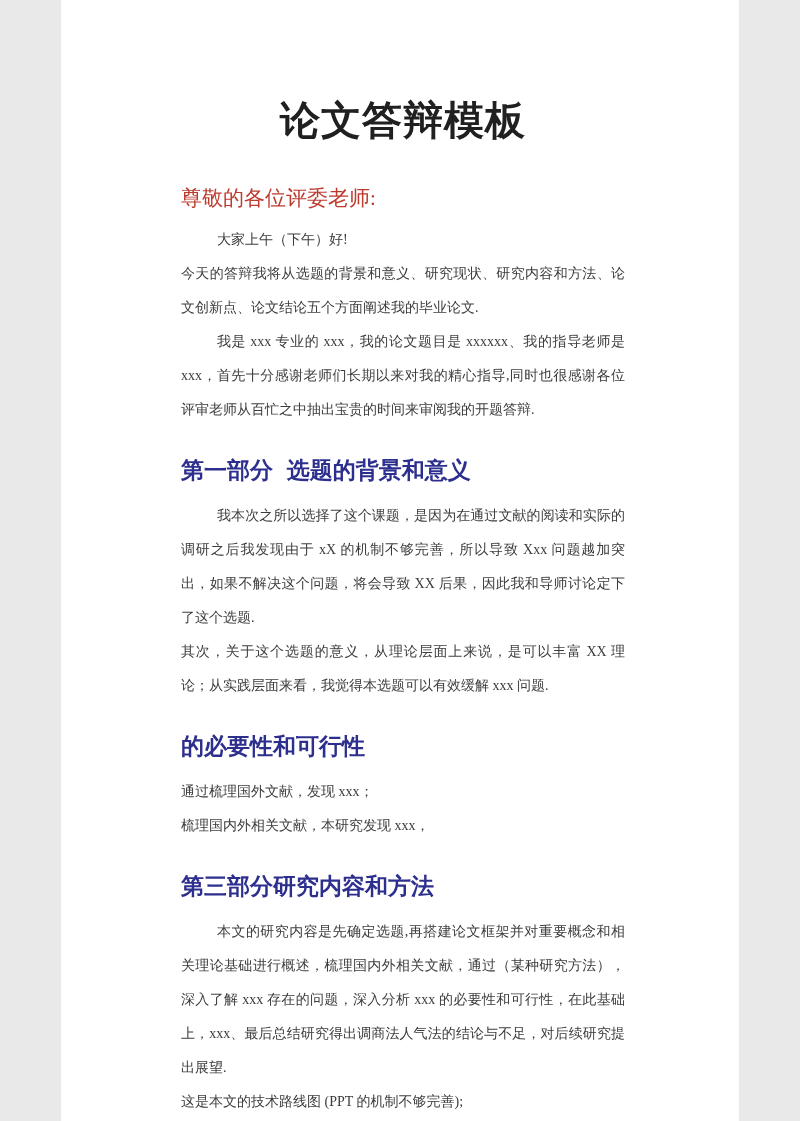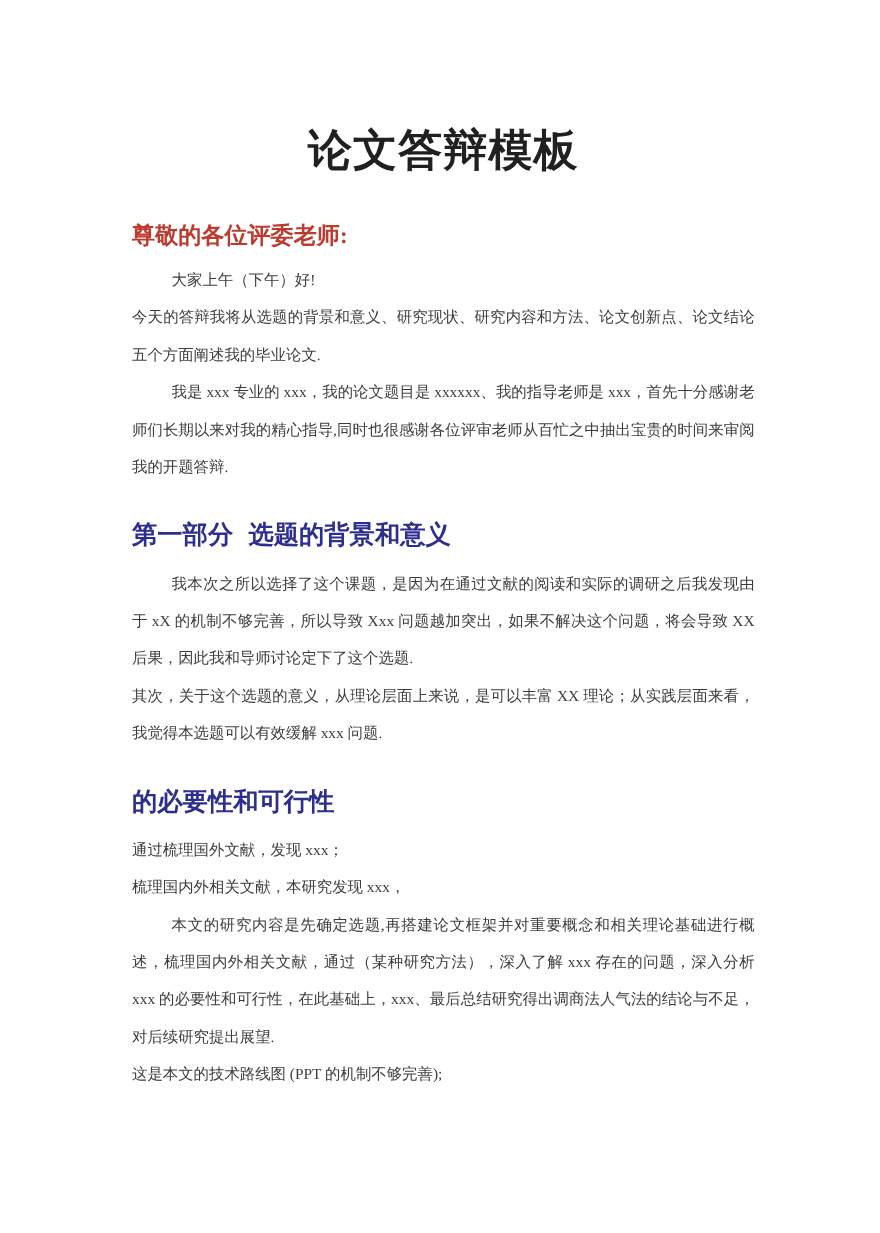--- a/index.html
+++ b/index.html
@@ -7,41 +7,41 @@
     --title-color:#202020;
     --greeting-color:#bd3a2e;
     --section-heading-color:#2d2f8e;
     --body-text-color:#3c3c3c;
   }
   *{box-sizing:border-box;}
   html,body{margin:0;padding:0;background:#e9e9e9;}
   body{font-family:"Liberation Serif","DejaVu Serif",serif;}
   .page{
     position:relative;
-    width:800px;
+    width:678px;
     height:1121px;
     margin:0 auto;
     background:var(--page-background);
-    padding:16px 114px 0 120px;
+    padding:0 114px 0 120px;
     overflow:hidden;
   }
   .doc-title{
     margin:0;
     padding-top:97px;
     font-size:40px;
     font-weight:bold;
     letter-spacing:1px;
     text-align:center;
     color:var(--title-color);
     line-height:1.2;
   }
   .greeting{
     margin:40px 0 0 0;
     font-size:21px;
-    font-weight:bold;
+    font-weight:normal;
     color:var(--greeting-color);
     line-height:1.3;
   }
   .body-par{
     margin:0;
     font-size:14px;
     line-height:34px;
     color:var(--body-text-color);
     text-align:justify;
     text-justify:inter-ideograph;
@@ -77,18 +77,19 @@
   <p class="body-par indent">我本次之所以选择了这个课题，是因为在通过文献的阅读和实际的调研之后我发现由于 xX 的机制不够完善，所以导致 Xxx 问题越加突出，如果不解决这个问题，将会导致 XX 后果，因此我和导师讨论定下了这个选题.</p>
 
   <p class="body-par">其次，关于这个选题的意义，从理论层面上来说，是可以丰富 XX 理论；从实践层面来看，我觉得本选题可以有效缓解 xxx 问题.</p>
 
   <h2 class="section-heading">的必要性和可行性</h2>
 
   <p class="body-par">通过梳理国外文献，发现 xxx；</p>
 
   <p class="body-par">梳理国内外相关文献，本研究发现 xxx，</p>
 
+  <h2 class="section-heading">第三部分研究内容和方法</h2>
 
   <p class="body-par indent">本文的研究内容是先确定选题,再搭建论文框架并对重要概念和相关理论基础进行概述，梳理国内外相关文献，通过（某种研究方法），深入了解 xxx 存在的问题，深入分析 xxx 的必要性和可行性，在此基础上，xxx、最后总结研究得出调商法人气法的结论与不足，对后续研究提出展望.</p>
 
   <p class="body-par">这是本文的技术路线图 (PPT 的机制不够完善);</p>
 
 </div>
 
 </body></html>

